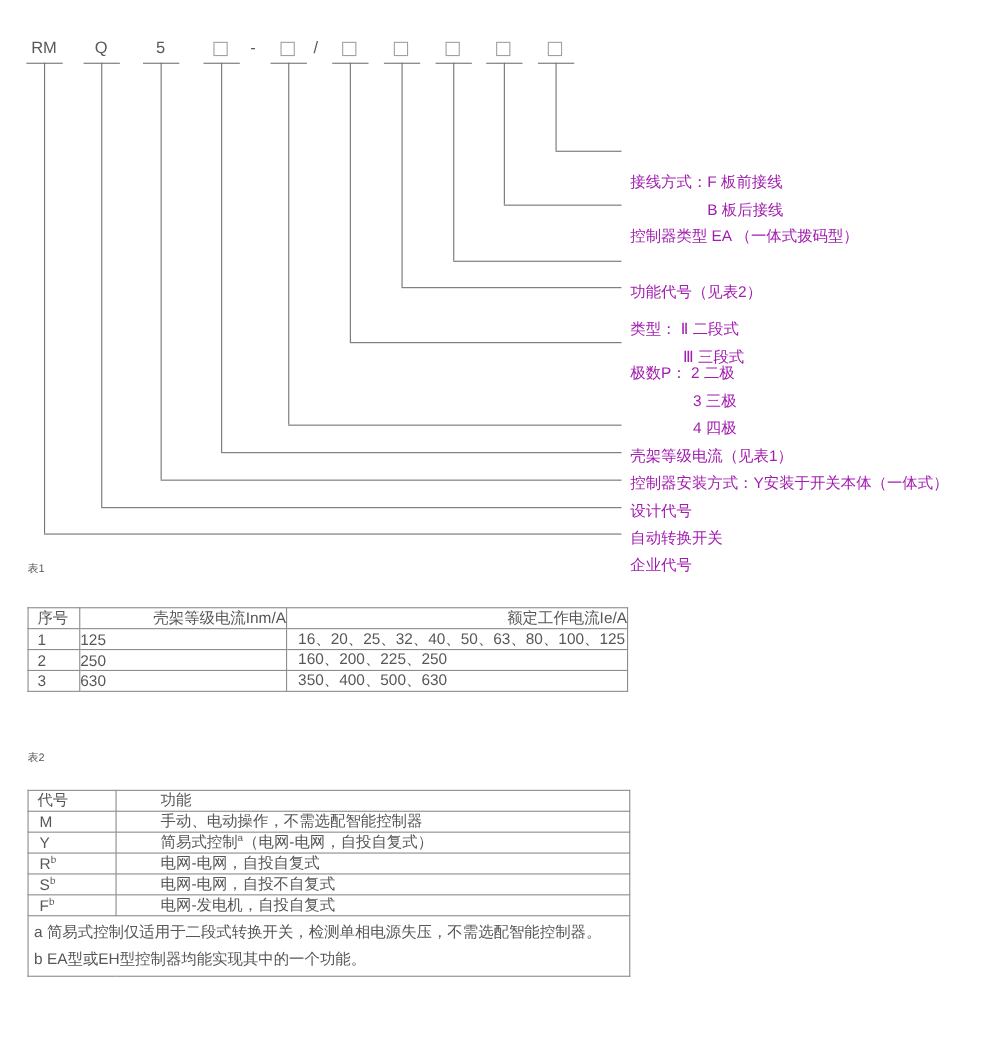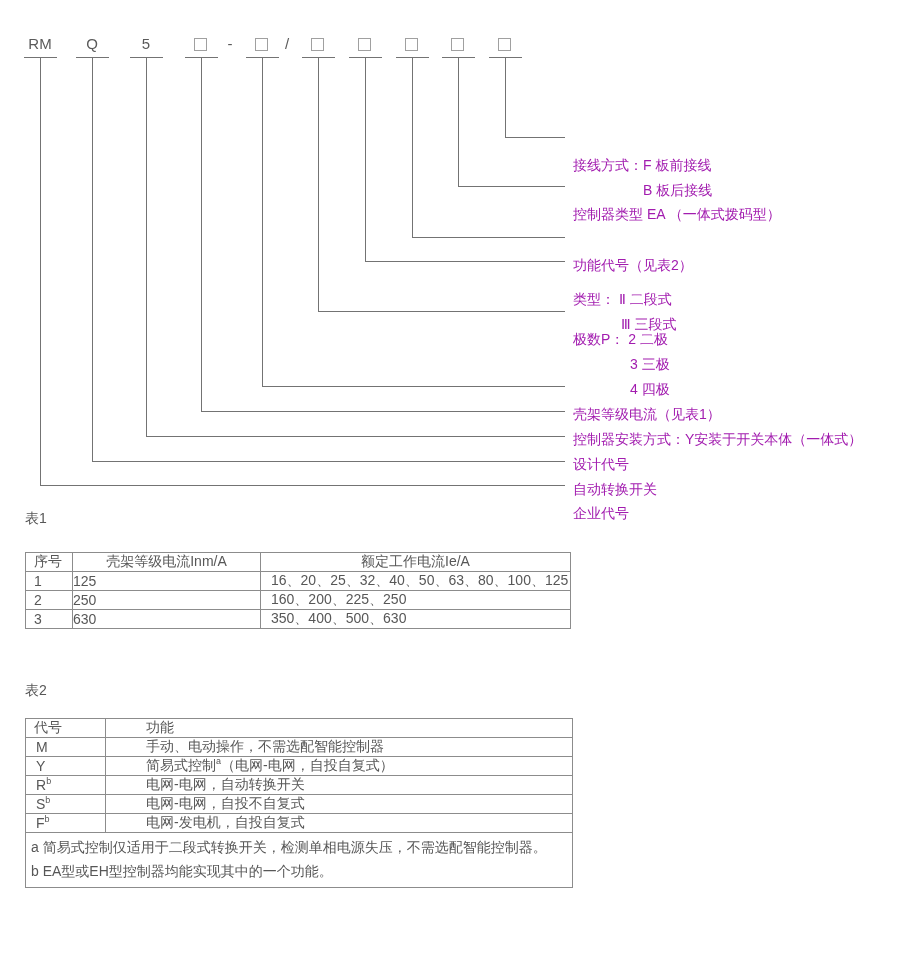--- a/index.html
+++ b/index.html
@@ -23,31 +23,31 @@
   .hline { position:absolute; height:1px; background:#737373; }
   .dlabel {
     position:absolute; left:573px; font-size:14px; line-height:25px;
     color:#a21caf; white-space:nowrap;margin-top:28px;
   }
   .dlabel .ln2-70 { padding-left:70px; }
   .dlabel .ln2-74 { padding-left:74px; }
   .dlabel .ln2-48 { padding-left:48px; }
   .dlabel .ln2-57 { padding-left:57px; }
   
-  .caption { position:absolute; font-size:14px; color:#575757; }
+  .caption { position:absolute; font-size:10px; color:#575757; }
   table {
     position:absolute; border-collapse:collapse; table-layout:fixed;
     font-size:14px; color:#575757; background:#ffffff;
   }
   th, td {
     border:1px solid #8c8c8c; font-weight:normal; text-align:left;
     height:14px; padding:0 4px 0 8px; overflow:hidden; white-space:nowrap;
   }
   .t1 { left:25px; top:552px; width:545px; }
-  .t1 .c2h, .t1 .c3h { text-align:center; padding:0; }
+  .t1 .c2h, .t1 .c3h { text-align:right; padding:0; }
   .t1 .c2 { text-align:left; padding:0; }
   .t1 .c3 { padding-left:10px; }
   .t2 { left:25px; top:718px; width:547px;padding-left:40px; }
   .t2 .code { padding-left:10px; }
   .t2 .func { padding-left:40px; }
   .t2 .fnote td { height:auto; padding:2px 4px 4px 5px; line-height:24px; white-space:normal; }
   sup { font-size:9px; line-height:0; vertical-align:super; }
 </style>
 </head>
 <body>
@@ -190,21 +190,21 @@
     <tr>
       <td class="code"><span>M</span><sup></sup></td>
       <td class="func"><span>手动、电动操作，不需选配智能控制器</span><sup></sup><span></span></td>
     </tr>
     <tr>
       <td class="code"><span>Y</span><sup></sup></td>
       <td class="func"><span>简易式控制</span><sup>a</sup><span>（电网-电网，自投自复式）</span></td>
     </tr>
     <tr>
       <td class="code"><span>R</span><sup>b</sup></td>
-      <td class="func"><span>电网-电网，自动转换开关</span><sup></sup><span></span></td>
+      <td class="func"><span>电网-电网，自投自复式</span><sup></sup><span></span></td>
     </tr>
     <tr>
       <td class="code"><span>S</span><sup>b</sup></td>
       <td class="func"><span>电网-电网，自投不自复式</span><sup></sup><span></span></td>
     </tr>
     <tr>
       <td class="code"><span>F</span><sup>b</sup></td>
       <td class="func"><span>电网-发电机，自投自复式</span><sup></sup><span></span></td>
     </tr>
     <tr class="fnote">

